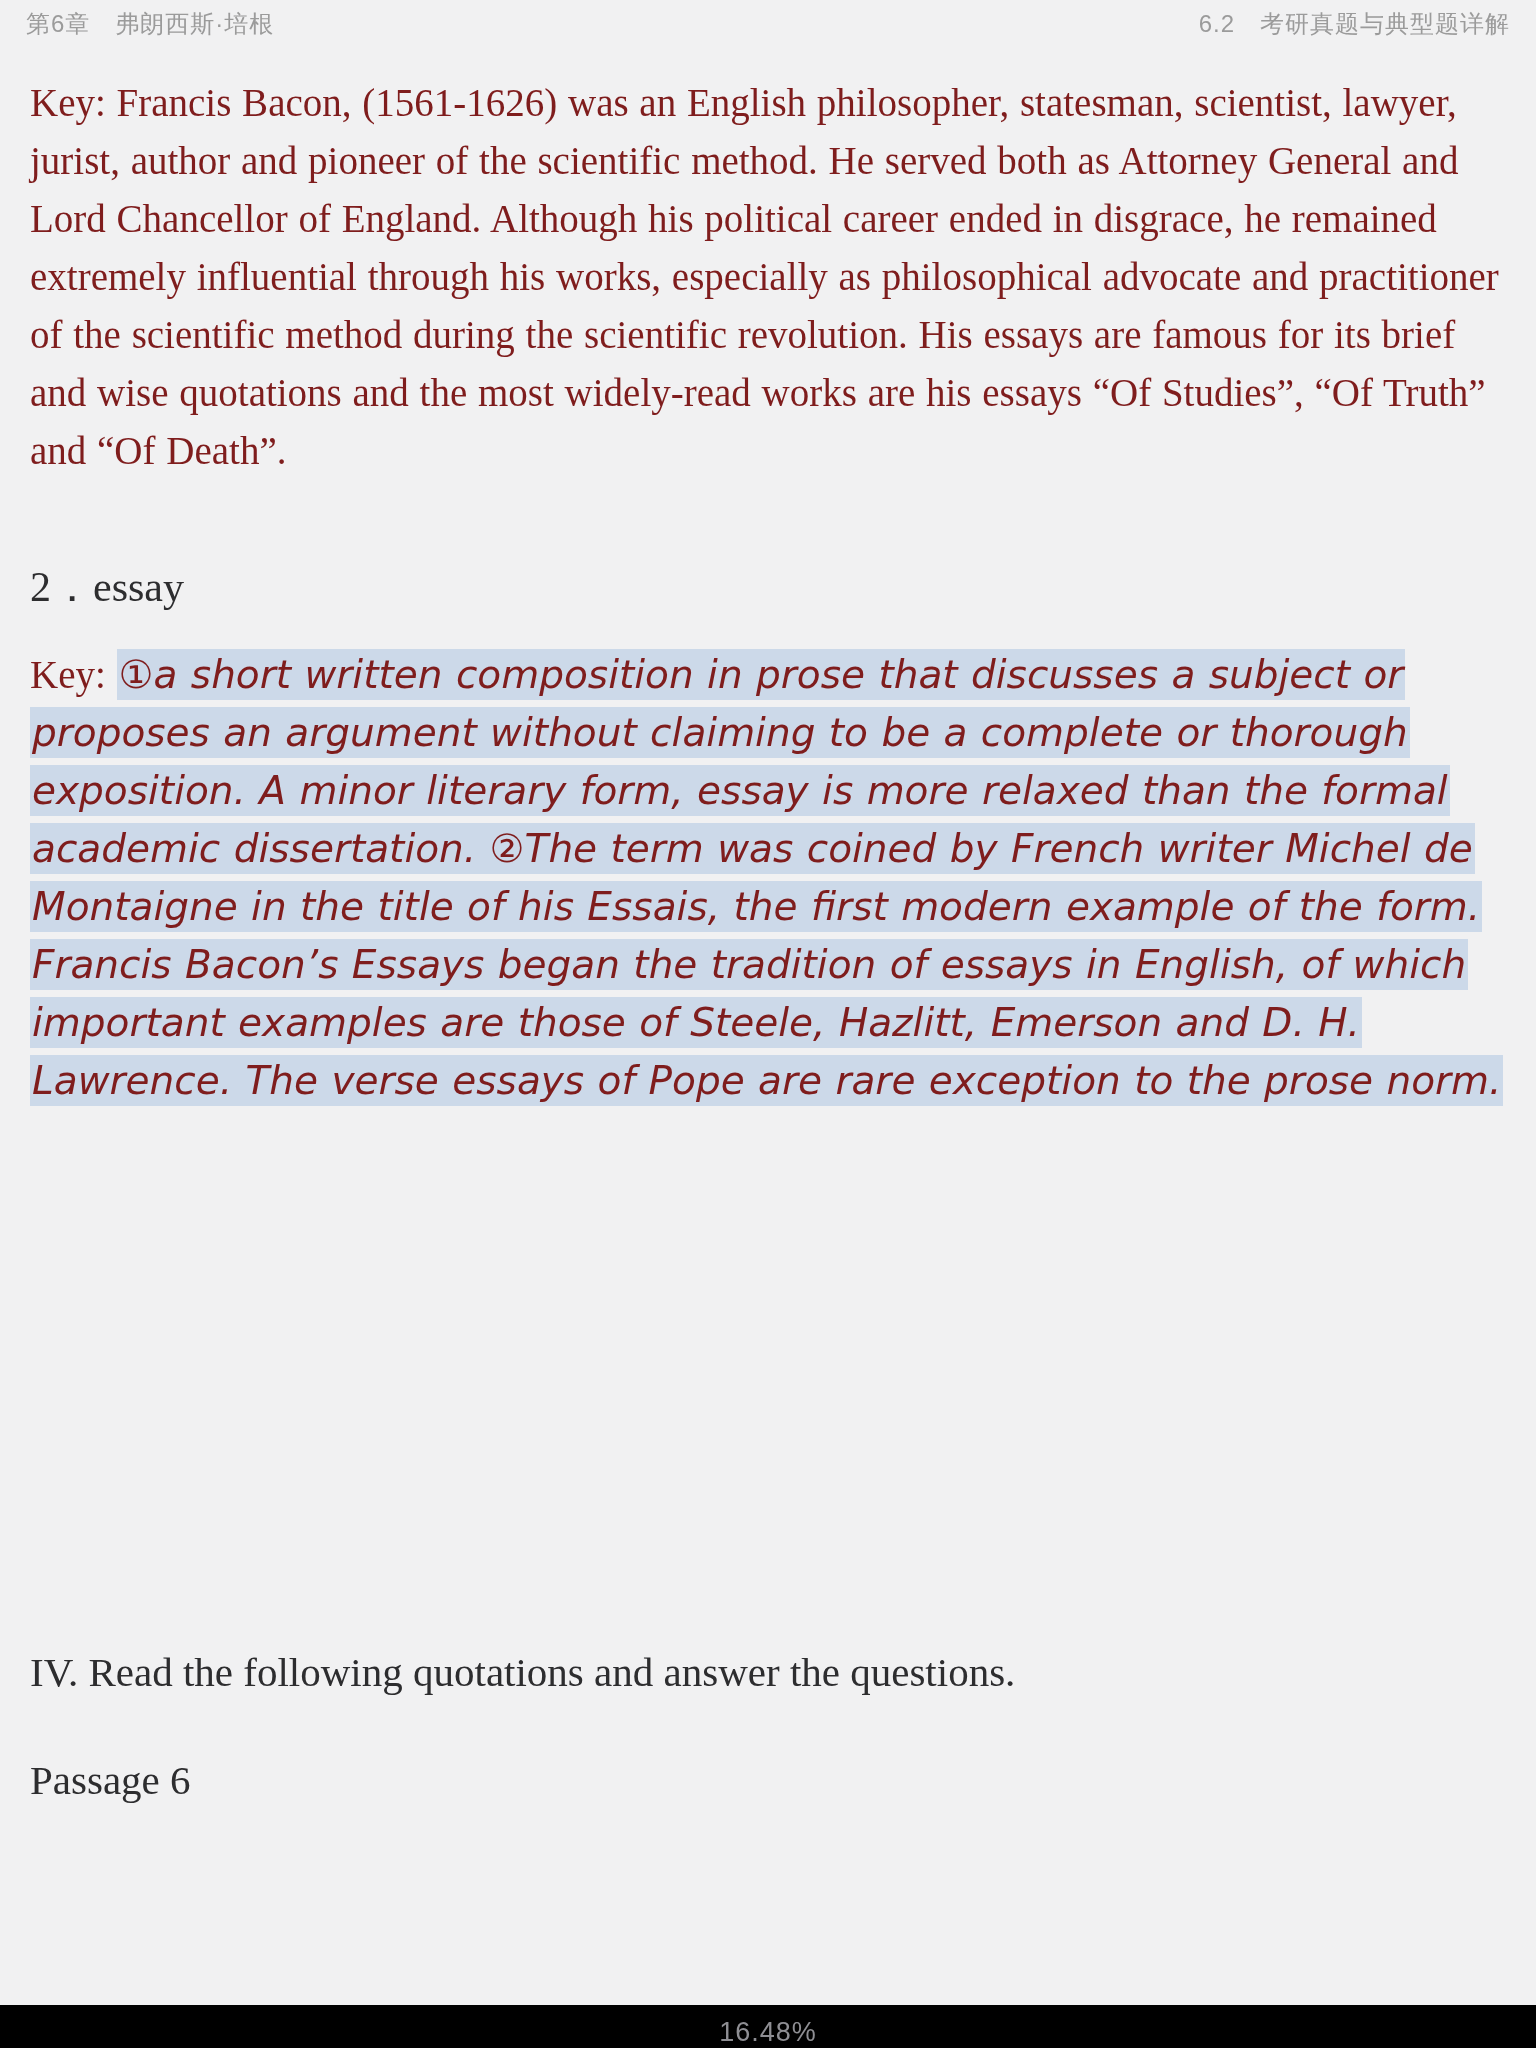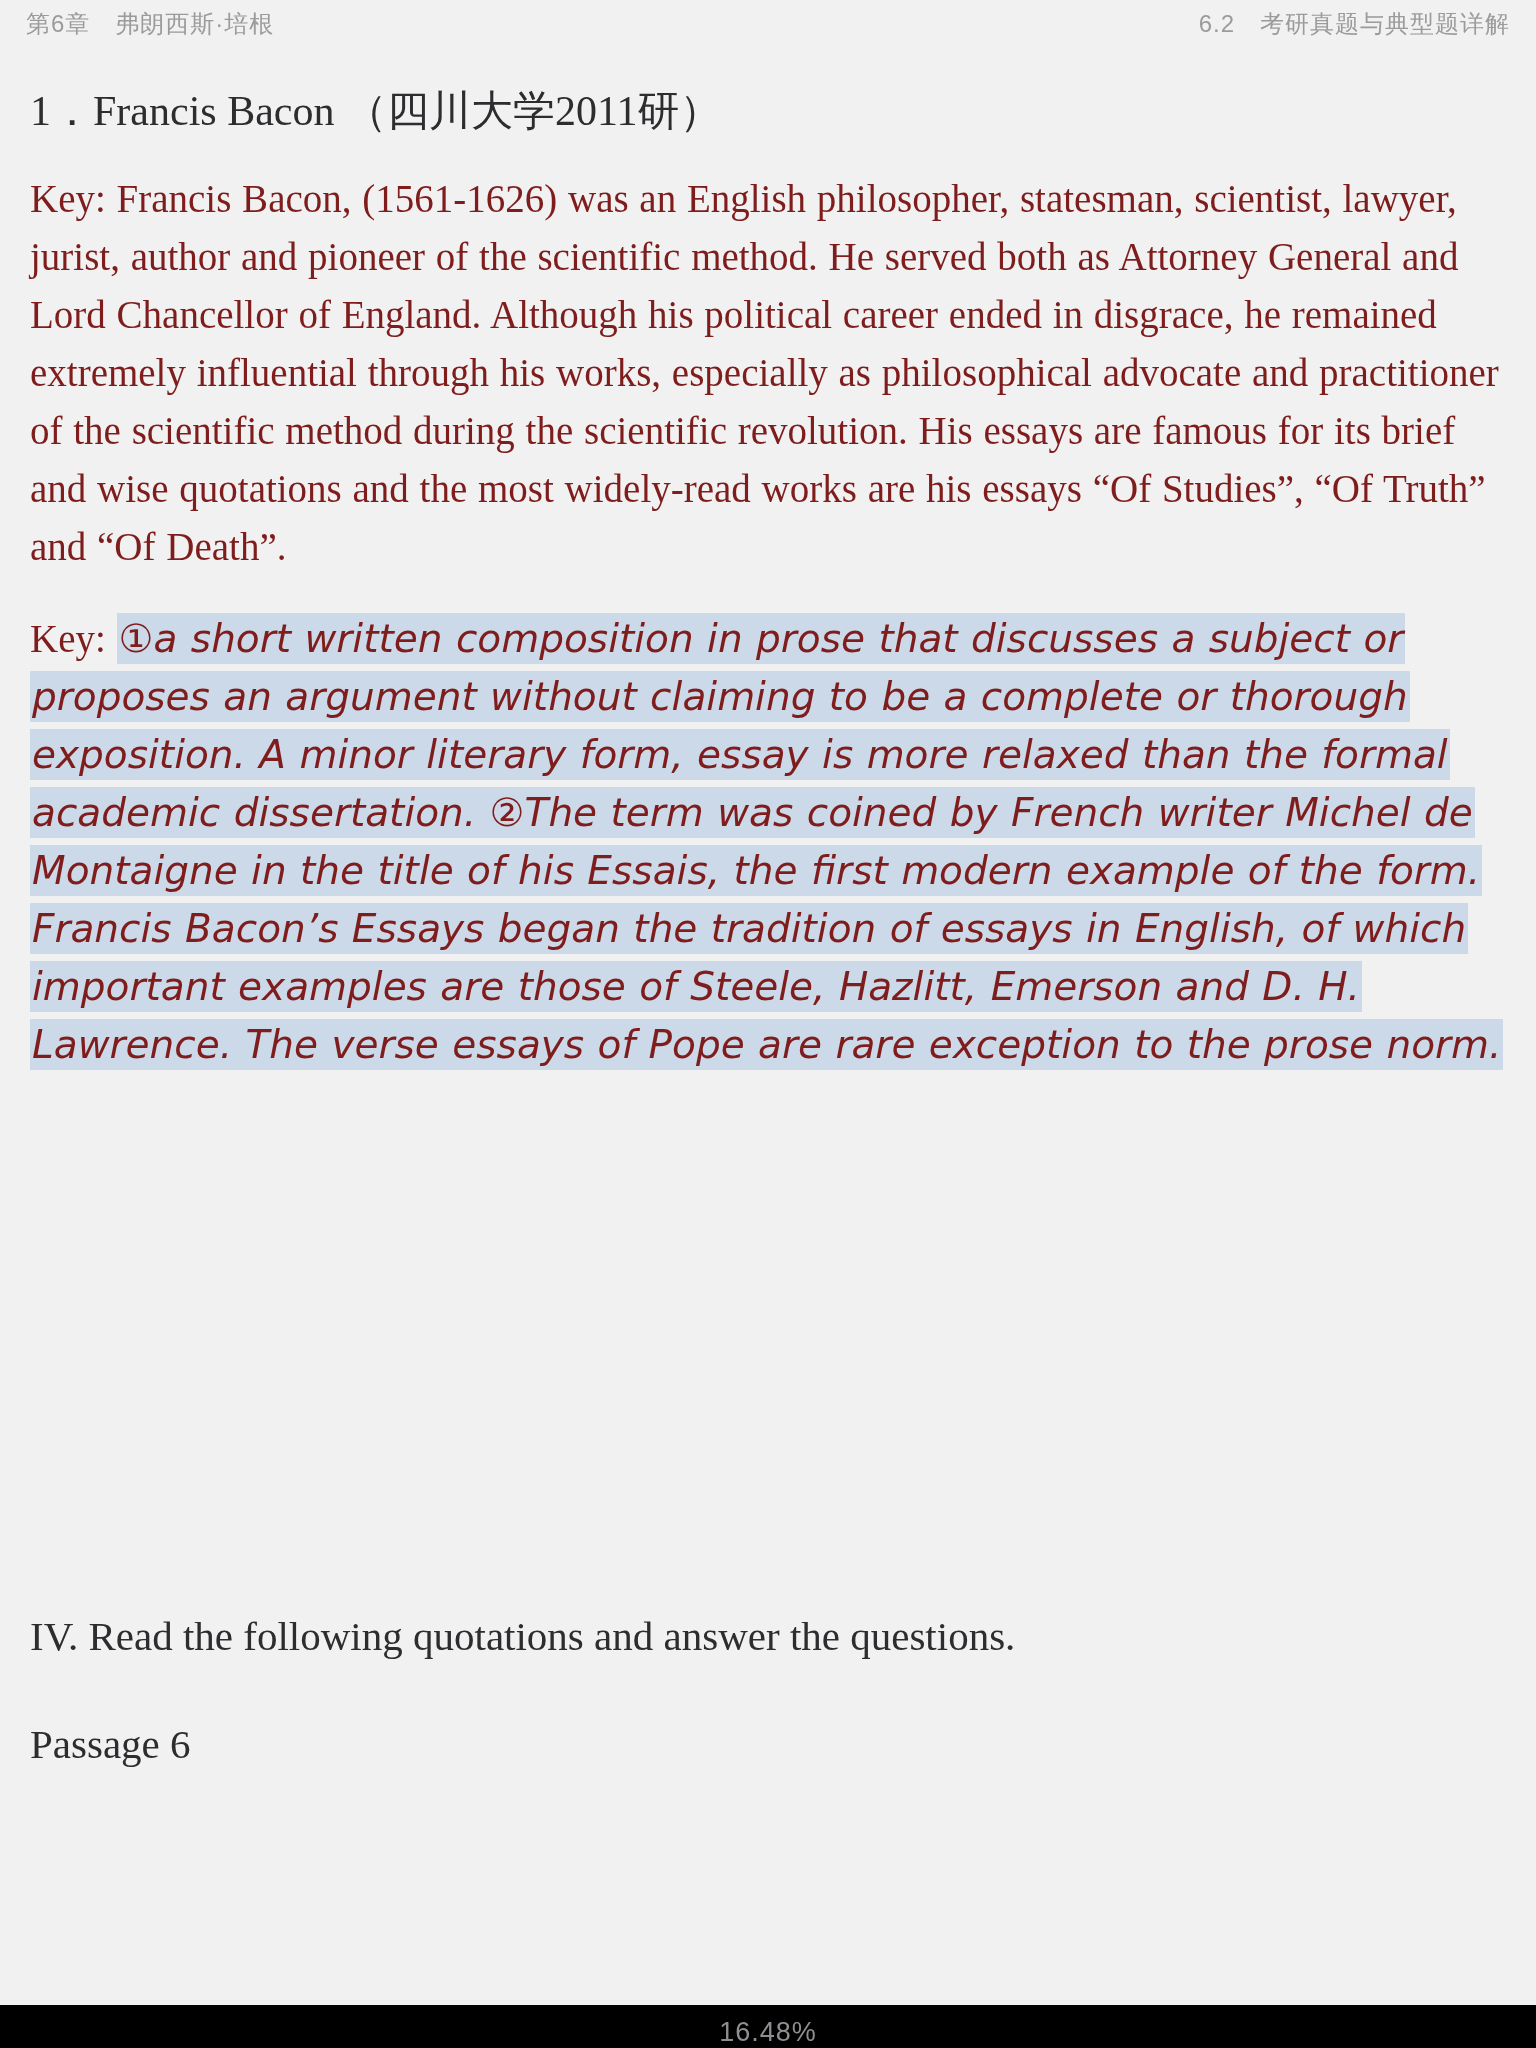--- a/index.html
+++ b/index.html
@@ -92,24 +92,24 @@
 <body>
 
 <header class="reader-header">
   <span>第6章　弗朗西斯·培根</span>
   <span>6.2　考研真题与典型题详解</span>
 </header>
 
 <main class="page-body">
 
 
-  <h3 class="term-heading">1．Francis Bacon （四川大学2011研）</h3>
 
   <p class="answer-para">Key: Francis Bacon, (1561-1626) was an English philosopher, statesman, scientist, lawyer, jurist, author and pioneer of the scientific method. He served both as Attorney General and Lord Chancellor of England. Although his political career ended in disgrace, he remained extremely influential through his works, especially as philosophical advocate and practitioner of the scientific method during the scientific revolution. His essays are famous for its brief and wise quotations and the most widely-read works are his essays “Of Studies”, “Of Truth” and “Of Death”.</p>
 
+  <h3 class="term-heading second">2．essay</h3>
 
   <p class="answer-para"><span>Key: </span><span class="hl circled">①a short written composition in prose that discusses a subject or proposes an argument without claiming to be a complete or thorough exposition. A minor literary form, essay is more relaxed than the formal academic dissertation. ②The term was coined by French writer Michel de Montaigne in the title of his Essais, the first modern example of the form. Francis Bacon’s Essays began the tradition of essays in English, of which important examples are those of Steele, Hazlitt, Emerson and D. H. Lawrence. The verse essays of Pope are rare exception to the prose norm.</span></p>
 
   <p class="sec-title-dark">IV. Read the following quotations and answer the questions.</p>
 
   <p class="passage-label">Passage 6</p>
 
 </main>
 
 <footer class="reader-footer">

